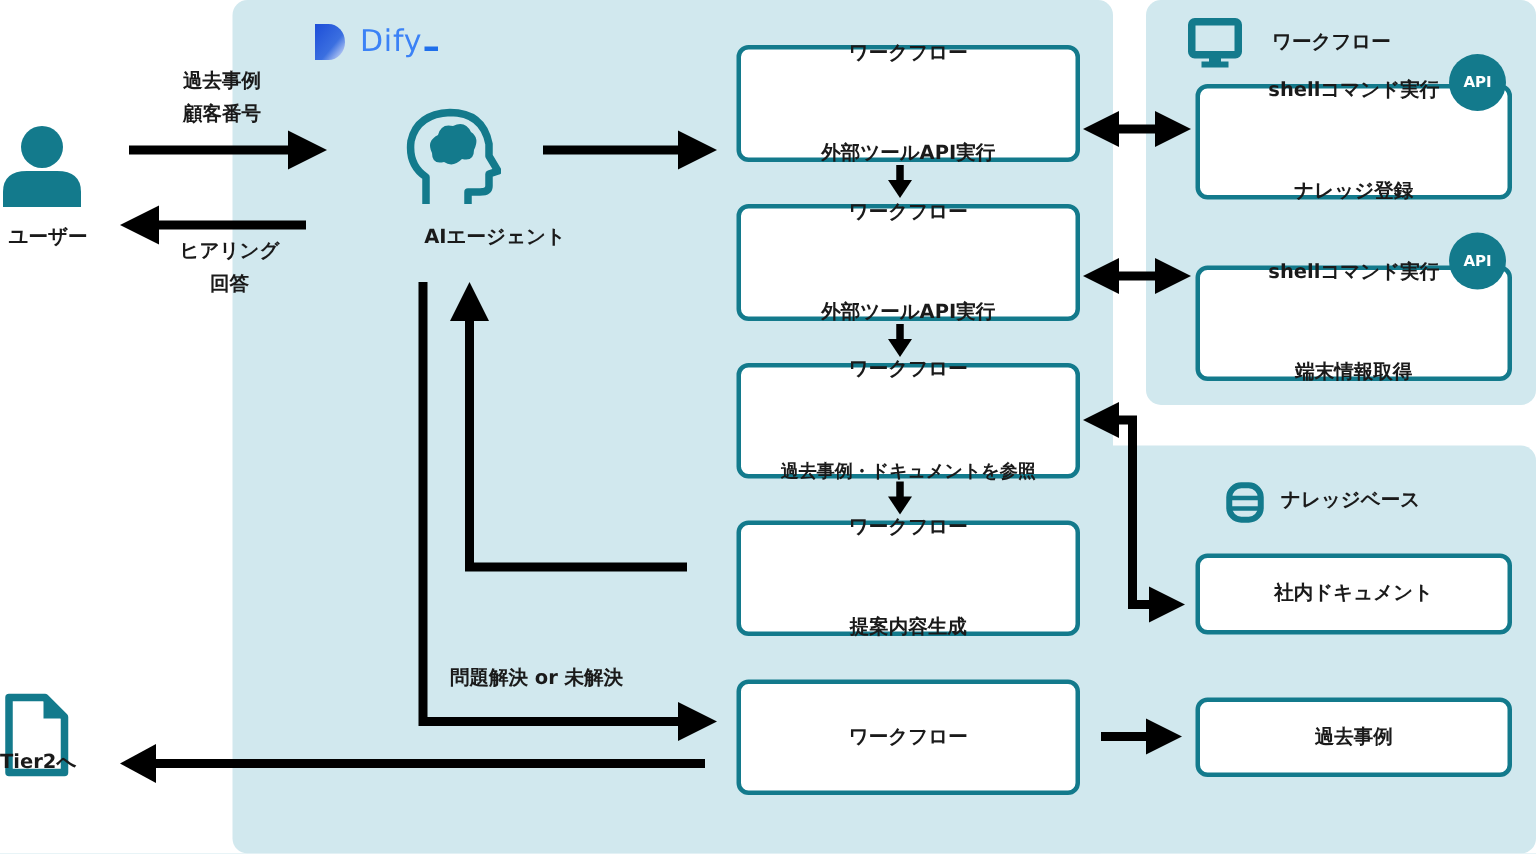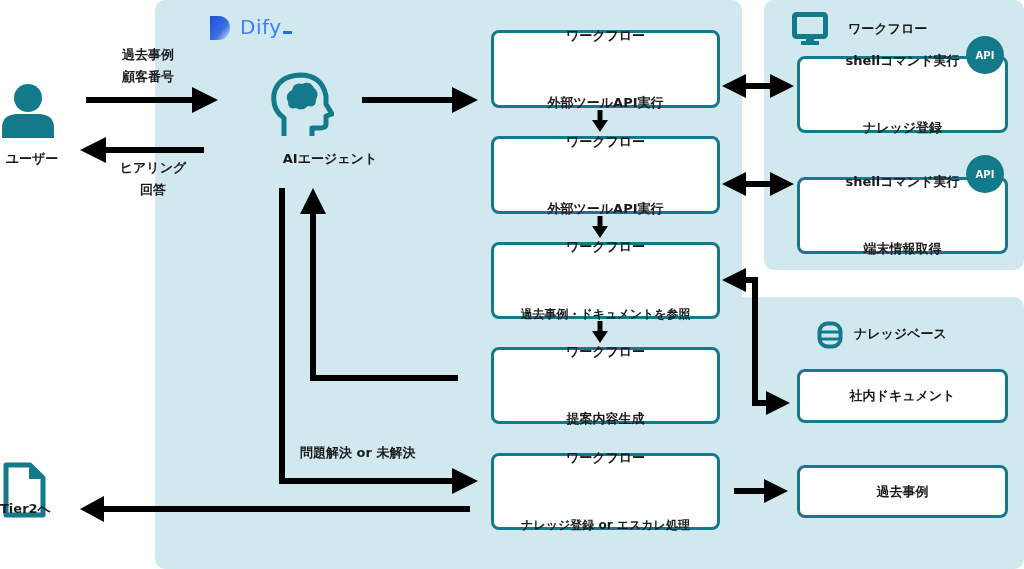--- a/index.html
+++ b/index.html
@@ -95,21 +95,20 @@
 <div class="box small-line2" style="left:491px; top:242px; width:229px; height:77px;">
   <div>ワークフロー</div>
   <div class="line2">過去事例・ドキュメントを参照</div>
 </div>
 <div class="box" style="left:491px; top:347px; width:229px; height:77px;">
   <div>ワークフロー</div>
   <div>提案内容生成</div>
 </div>
 <div class="box small-line2" style="left:491px; top:453px; width:229px; height:77px;">
   <div>ワークフロー</div>
-  <div class="line2">ナレッジ登録 or エスカレ処理</div>
 </div>
 
 <div class="icon" style="left:792px; top:12px;">
   <svg width="36" height="34" viewBox="0 0 36 34">
     <rect x="2.5" y="2.5" width="31" height="22" rx="2" fill="none" stroke="#137a8c" stroke-width="5"></rect>
     <rect x="14" y="25" width="8" height="5" fill="#137a8c"></rect>
     <rect x="9" y="29" width="18" height="4" fill="#137a8c"></rect>
   </svg>
 </div>
 <div class="label" style="left:848px; top:18px;">ワークフロー</div>

